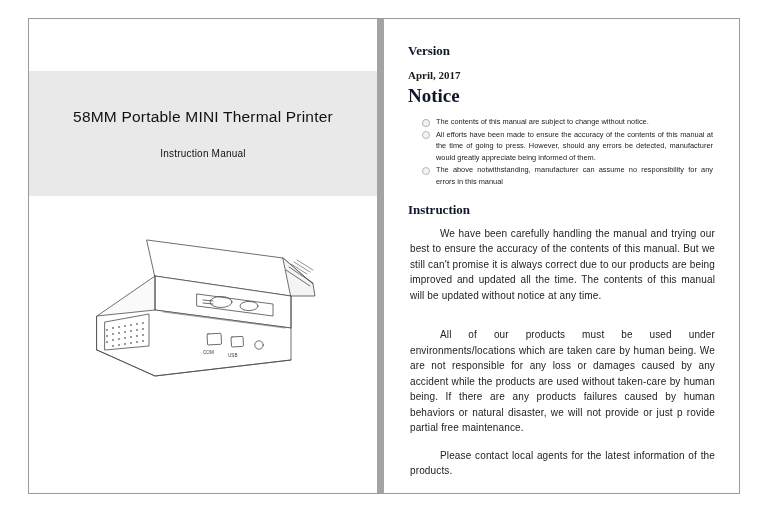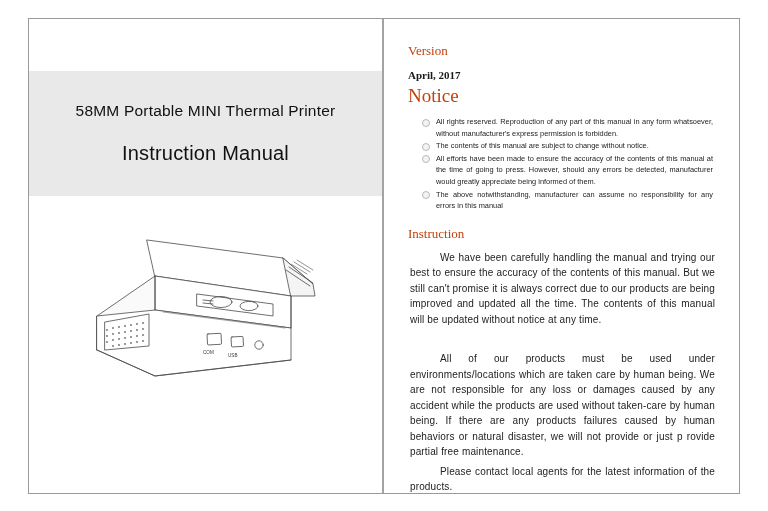--- a/index.html
+++ b/index.html
@@ -29,21 +29,21 @@
     height: 476px;
     border: 1px solid #9a9a9a;
     box-sizing: border-box;
     display: flex;
   }
   .page-left {
     position: relative;
     width: 356px;
     height: 100%;
     box-sizing: border-box;
-    border-right: 2px solid #a3a3a3;
+    border-right: 7px solid #a3a3a3;
   }
   .page-right {
     position: relative;
     width: 356px;
     height: 100%;
     box-sizing: border-box;
     padding: 18px 20px 0 24px;
   }
 
   
@@ -67,37 +67,37 @@
     justify-content: center;
     gap: 22px;
   }
   .cover-title {
     font-size: 15.5px;
     letter-spacing: 0.2px;
     color: #111;
     white-space: nowrap;
   }
   .cover-sub {
-    font-size: 20px;
+    font-size: 10px;
     letter-spacing: 0.2px;
     color: #111;
   }
   .printer-art {
     position: absolute;
     left: 48px;
     top: 205px;
     width: 262px;
     height: 170px;
   }
 
   
   .h-serif {
     font-family: "Liberation Serif", serif;
-    font-weight: normal;
-    color: #c2410c;
+    font-weight: bold;
+    color: #0f172a;
   }
   .version-head {
     font-size: 13px;
     margin: 6px 0 0 0;
   }
   .version-date {
     font-size: 11px;
     margin: 10px 0 0 0;
     font-family: "Liberation Serif", serif;
     font-weight: bold;
@@ -141,21 +141,21 @@
     color: #222;
     text-align: justify;
     margin: 8px 4px 0 2px;
     text-indent: 30px;
     letter-spacing: 0.15px;
   }
   .decl-p.gap {
     margin-top: 24px;
   }
   .decl-p.tight {
-    margin-top: 4px;
+    margin-top: 12px;
   }
 
   
   svg { display: block; }
 </style>
 </head>
 <body>
 
 <div class="page">
   <div class="spread">
@@ -247,21 +247,20 @@
 
     <div class="page-right">
 
       <div class="h-serif version-head">Version</div>
       <div class="version-date">April, 2017</div>
       <div class="h-serif notice-head">Notice</div>
 
       <ul class="notice-list">
         <li>
           <span class="bullet"></span>
-          <span>All rights reserved. Reproduction of any part of this manual in any form whatsoever, without manufacturer's express permission is forbidden.</span>
         </li>
         <li>
           <span class="bullet"></span>
           <span>The contents of this manual are subject to change without notice.</span>
         </li>
         <li>
           <span class="bullet"></span>
           <span>All efforts have been made to ensure the accuracy of the contents of this manual at the time of going to press. However, should any errors be detected, manufacturer would greatly appreciate being informed of them.</span>
         </li>
         <li>

